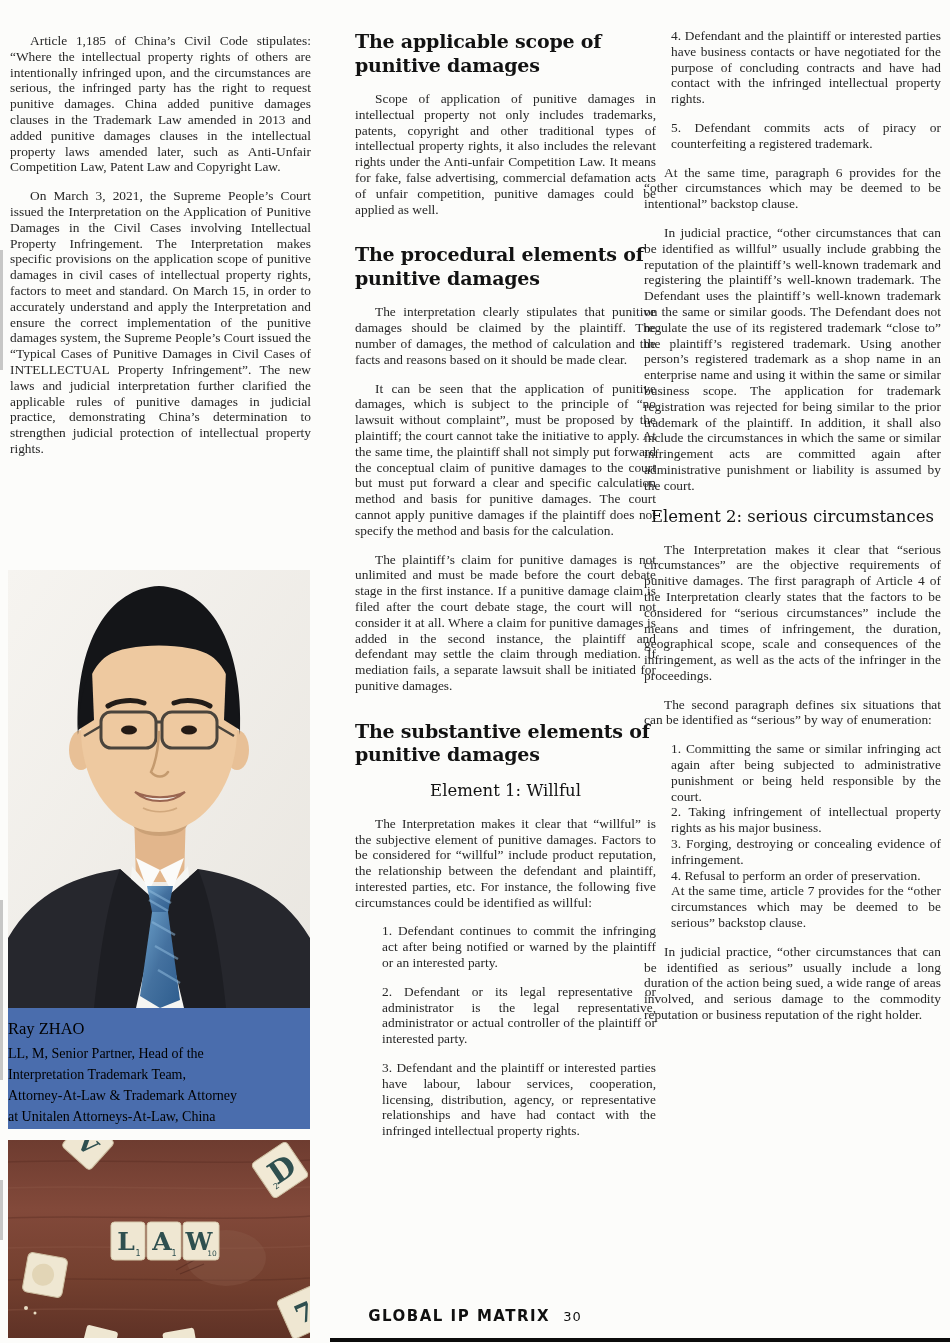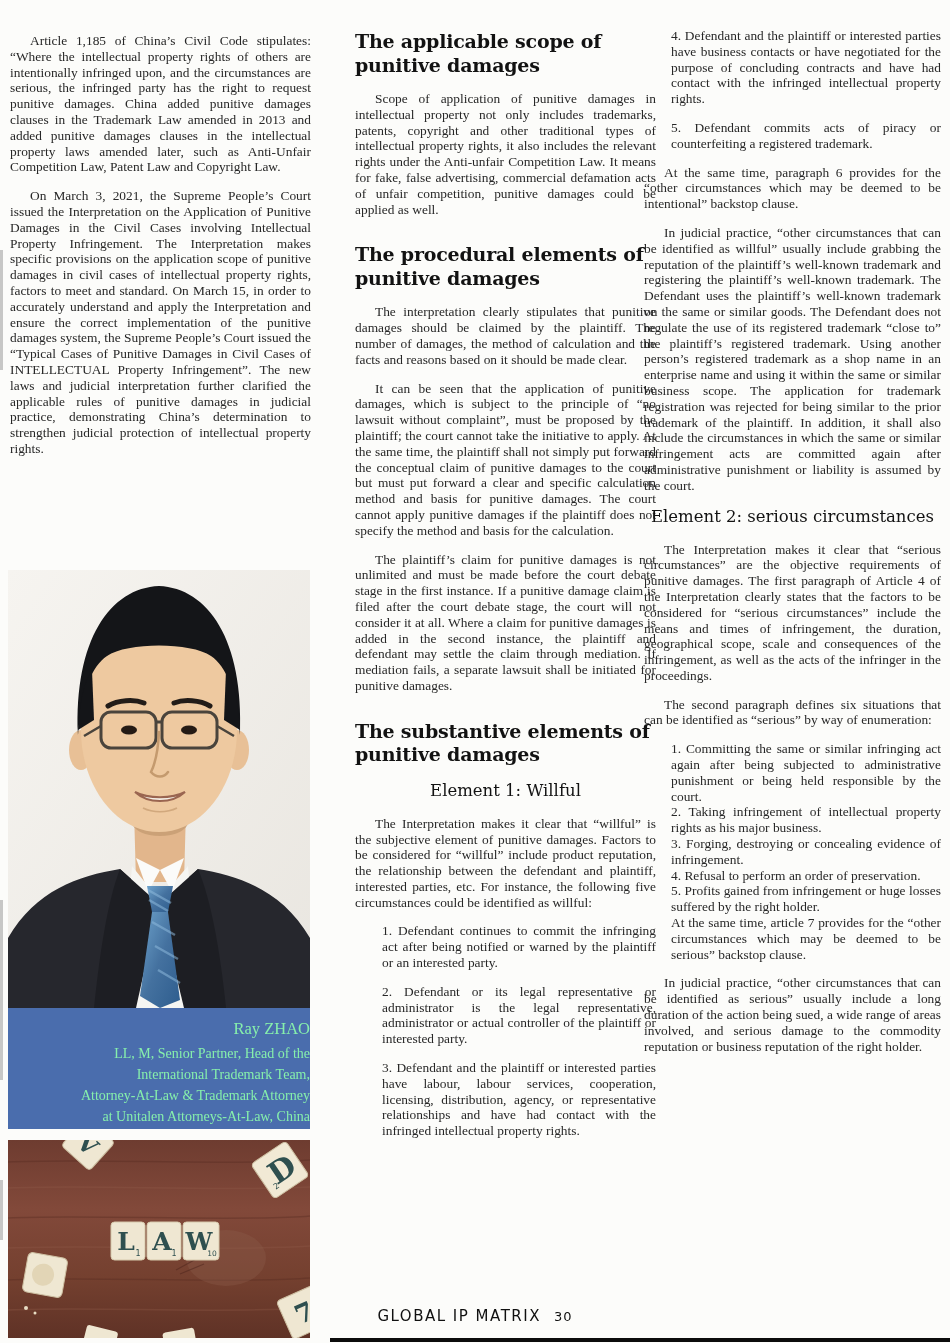--- a/index.html
+++ b/index.html
@@ -14,29 +14,29 @@
   .li.tight{margin-bottom:0;}
   .bold{font-weight:normal;}
   h2{font-family:"DejaVu Serif",serif;font-weight:700;font-size:19px;line-height:23.5px;
      margin:0 0 14px 0;color:#121212;text-align:left;letter-spacing:-0.2px;}
   .sect{margin-top:26px;}
   .h3{font-family:"DejaVu Serif",serif;font-weight:400;font-size:16.5px;line-height:20px;
       margin:4px 0 15px 0;color:#121212;text-align:center;}
   
   .portrait{position:absolute;left:8px;top:570px;width:302px;height:438px;}
   .caption{position:absolute;left:8px;top:1008px;width:302px;height:121px;background:#4a6dad;
-           color:#86efac;text-align:right;font-size:14px;line-height:21px;
+           color:#000000;text-align:left;font-size:14px;line-height:21px;
            padding-top:9px;box-sizing:border-box;}
   .caption .name{font-size:16.5px;line-height:24px;margin-bottom:2px;}
   
   .wood{position:absolute;left:8px;top:1140px;width:302px;height:198px;}
   
   .footer{position:absolute;left:0;top:1306px;width:950px;text-align:center;
           font-family:"DejaVu Sans",sans-serif;color:#101010;}
-  .footer .brand{font-weight:400;font-size:15px;letter-spacing:1.5px;}
+  .footer .brand{font-weight:700;font-size:15px;letter-spacing:1.5px;}
   .footer .pnum{font-size:13px;margin-left:8px;letter-spacing:1px;}
   .bottom-line{position:absolute;left:330px;top:1338px;width:620px;height:4px;background:#0c0c0c;}
   .scan{position:absolute;left:0;width:3px;background:#9a9a9a;opacity:.55;}
 </style>
 </head>
 <body>
 
 <div class="page">
 
   <div class="col col-left">
@@ -99,21 +99,21 @@
       <path d="M151,162 C150,182 147,194 143,202 C148,208 156,208 160,202" stroke="#c49a6e" stroke-width="2.5" fill="none" stroke-linecap="round"></path>
 
       <path d="M127,222 C140,234 164,234 177,222 C164,229 140,229 127,222 Z" fill="#f6f1e8" stroke="#9a6550" stroke-width="2"></path>
       <path d="M135,238 C145,243 159,243 169,238" stroke="#c49a6e" stroke-width="1.6" fill="none" opacity="0.7"></path>
     </svg>
   </div>
 
   <div class="caption">
     <div class="name">Ray ZHAO</div>
     <div>LL, M, Senior Partner, Head of the</div>
-    <div>International Trademark Team,</div>
+    <div>Interpretation Trademark Team,</div>
     <div>Attorney-At-Law &amp; Trademark Attorney</div>
     <div>at Unitalen Attorneys-At-Law, China</div>
   </div>
 
   <div class="wood">
     <svg width="302" height="198" viewBox="0 0 302 198">
       <defs>
         <linearGradient id="woodg" x1="0" y1="0" x2="0" y2="1">
           <stop offset="0" stop-color="#6e3c30"></stop>
             <stop offset="0.35" stop-color="#82493a"></stop>
@@ -204,21 +204,20 @@
     <p>At the same time, paragraph 6 provides for the “other circumstances which may be deemed to be intentional” backstop clause.</p>
     <p>In judicial practice, “other circumstances that can be identified as willful” usually include grabbing the reputation of the plaintiff’s well-known trademark and registering the plaintiff’s well-known trademark. The Defendant uses the plaintiff’s well-known trademark on the same or similar goods. The Defendant does not regulate the use of its registered trademark “close to” the plaintiff’s registered trademark. Using another person’s registered trademark as a shop name in an enterprise name and using it within the same or similar business scope. The application for trademark registration was rejected for being similar to the prior trademark of the plaintiff. In addition, it shall also include the circumstances in which the same or similar infringement acts are committed again after administrative punishment or liability is assumed by the court.</p>
 
     <div class="h3">Element 2: serious circumstances</div>
     <p>The Interpretation makes it clear that “serious circumstances” are the objective requirements of punitive damages. The first paragraph of Article 4 of the Interpretation clearly states that the factors to be considered for “serious circumstances” include the means and times of infringement, the duration, geographical scope, scale and consequences of the infringement, as well as the acts of the infringer in the proceedings.</p>
     <p>The second paragraph defines six situations that can be identified as “serious” by way of enumeration:</p>
     <div class="li tight">1. Committing the same or similar infringing act again after being subjected to administrative punishment or being held responsible by the court.</div>
     <div class="li tight">2. Taking infringement of intellectual property rights as his major business.</div>
     <div class="li tight">3. Forging, destroying or concealing evidence of infringement.</div>
     <div class="li tight">4. Refusal to perform an order of preservation.</div>
-    <div class="li tight">5. Profits gained from infringement or huge losses suffered by the right holder.</div>
     <div class="li">At the same time, article 7 provides for the “other circumstances which may be deemed to be serious” backstop clause.</div>
     <p class="bold">In judicial practice, “other circumstances that can be identified as serious” usually include a long duration of the action being sued, a wide range of areas involved, and serious damage to the commodity reputation or business reputation of the right holder.</p>
   </div>
 
   <div class="footer">
     <span class="brand">GLOBAL IP MATRIX</span>
     <span class="pnum">30</span>
   </div>
 
   <div class="bottom-line"></div>

